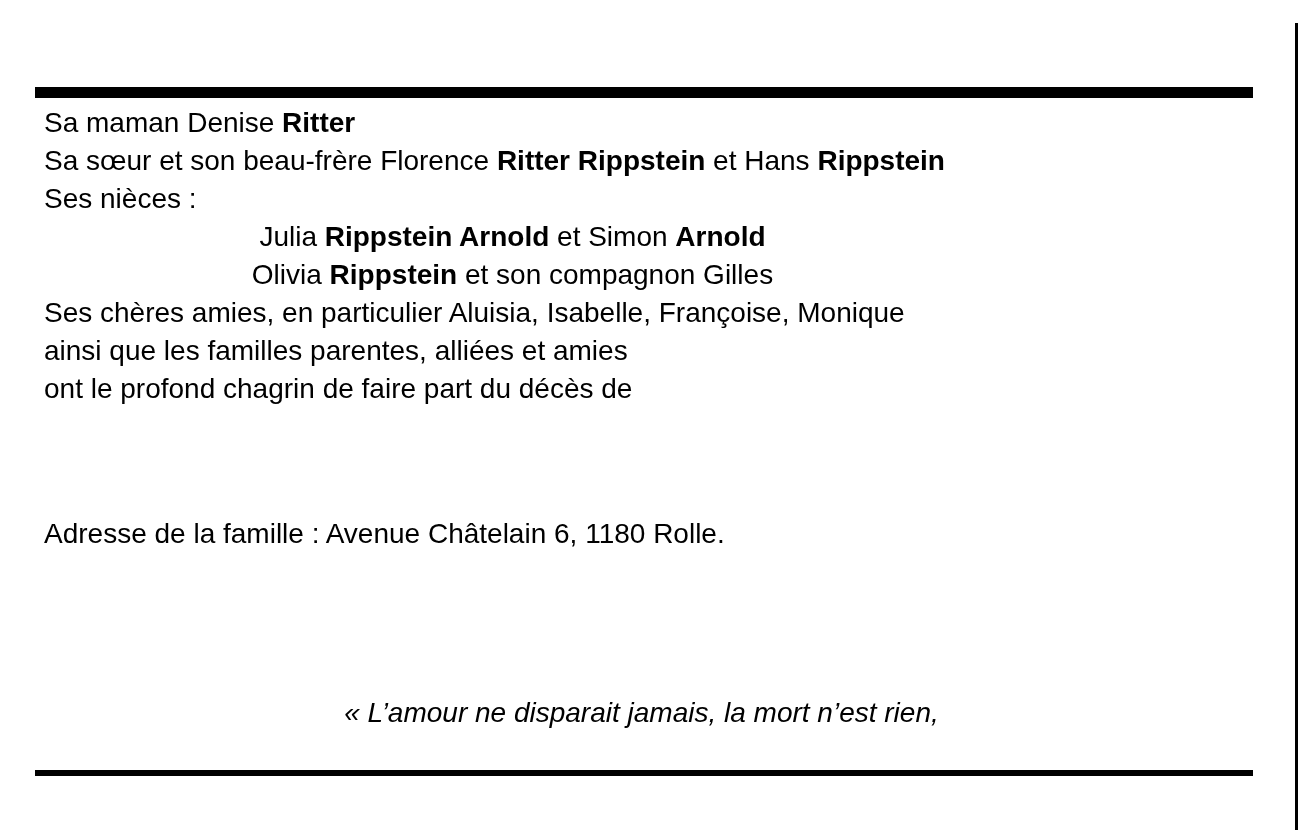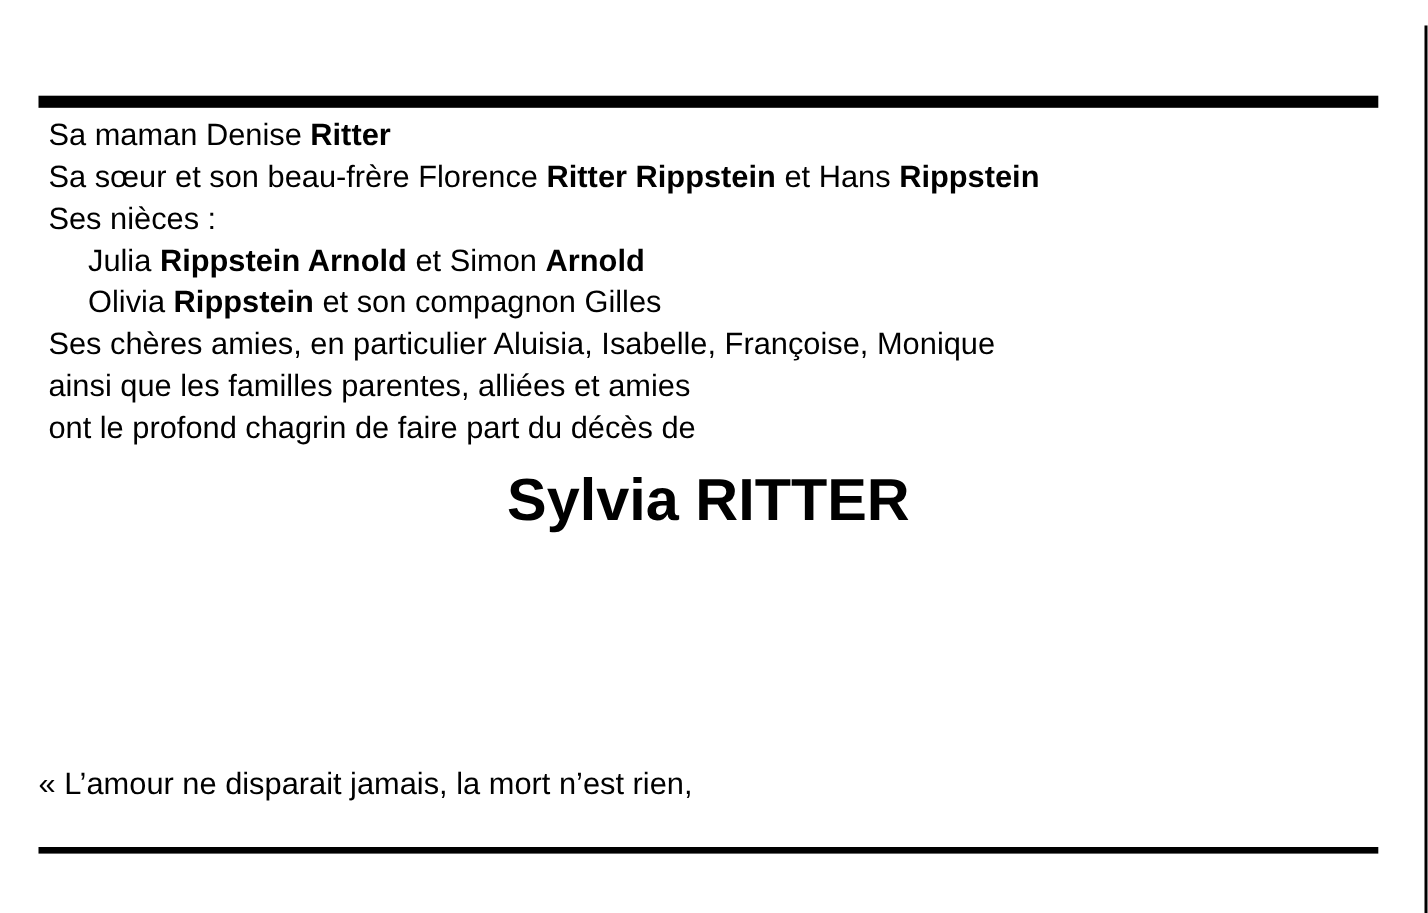--- a/index.html
+++ b/index.html
@@ -31,23 +31,24 @@
     font-size: 28px;
     line-height: 38px;
     white-space: pre;
   }
   #family-lines  { left: 44px; top: 81px;  }
   #details-lines { left: 44px; top: 492px; }
   #quote-lines   {
     left: 35px;
     top: 671px;
     width: 1213px;
-    text-align: left;
+    text-align: center;
+    font-style: italic;
   }
-  .line.indent { padding-left: 36px; }
+  .line.indent { padding-left: 36px; text-align: center; }
   .seg-bold { font-weight: bold; }
 
   #deceased-name {
     position: absolute;
     left: 35px;
     top: 404px;
     width: 1218px;
     margin: 0;
     text-align: center;
     font-size: 54px;
@@ -56,22 +57,21 @@
   }
 </style>
 </head>
 <body>
 
 <div class="page">
   <div class="rule" id="top-rule"></div>
 
   <div class="block" id="family-lines"><div class="line"><span class="seg-regular">Sa maman Denise </span><span class="seg-bold">Ritter</span></div><div class="line"><span class="seg-regular">Sa sœur et son beau-frère Florence </span><span class="seg-bold">Ritter Rippstein</span><span class="seg-regular"> et Hans </span><span class="seg-bold">Rippstein</span></div><div class="line"><span class="seg-regular">Ses nièces :</span></div><div class="line indent"><span class="seg-regular">Julia </span><span class="seg-bold">Rippstein Arnold</span><span class="seg-regular"> et Simon </span><span class="seg-bold">Arnold</span></div><div class="line indent"><span class="seg-regular">Olivia </span><span class="seg-bold">Rippstein</span><span class="seg-regular"> et son compagnon Gilles</span></div><div class="line"><span class="seg-regular">Ses chères amies, en particulier Aluisia, Isabelle, Françoise, Monique</span></div><div class="line"><span class="seg-regular">ainsi que les familles parentes, alliées et amies</span></div><div class="line"><span class="seg-regular">ont le profond chagrin de faire part du décès de</span></div></div>
 
-  <h1 id="deceased-name">Sylvia RITTER</h1>
 
-  <div class="block" id="details-lines"></div>
+  <div class="block" id="details-lines"><div class="line">Adresse de la famille : Avenue Châtelain 6, 1180 Rolle.</div></div>
 
   <div class="block" id="quote-lines"><div class="line">« L’amour ne disparait jamais, la mort n’est rien,</div></div>
 
   <div class="rule" id="bottom-rule"></div>
   <div class="rule" id="right-border"></div>
   <div class="rule" id="bottom-border"></div>
 </div>
 
 </body></html>

